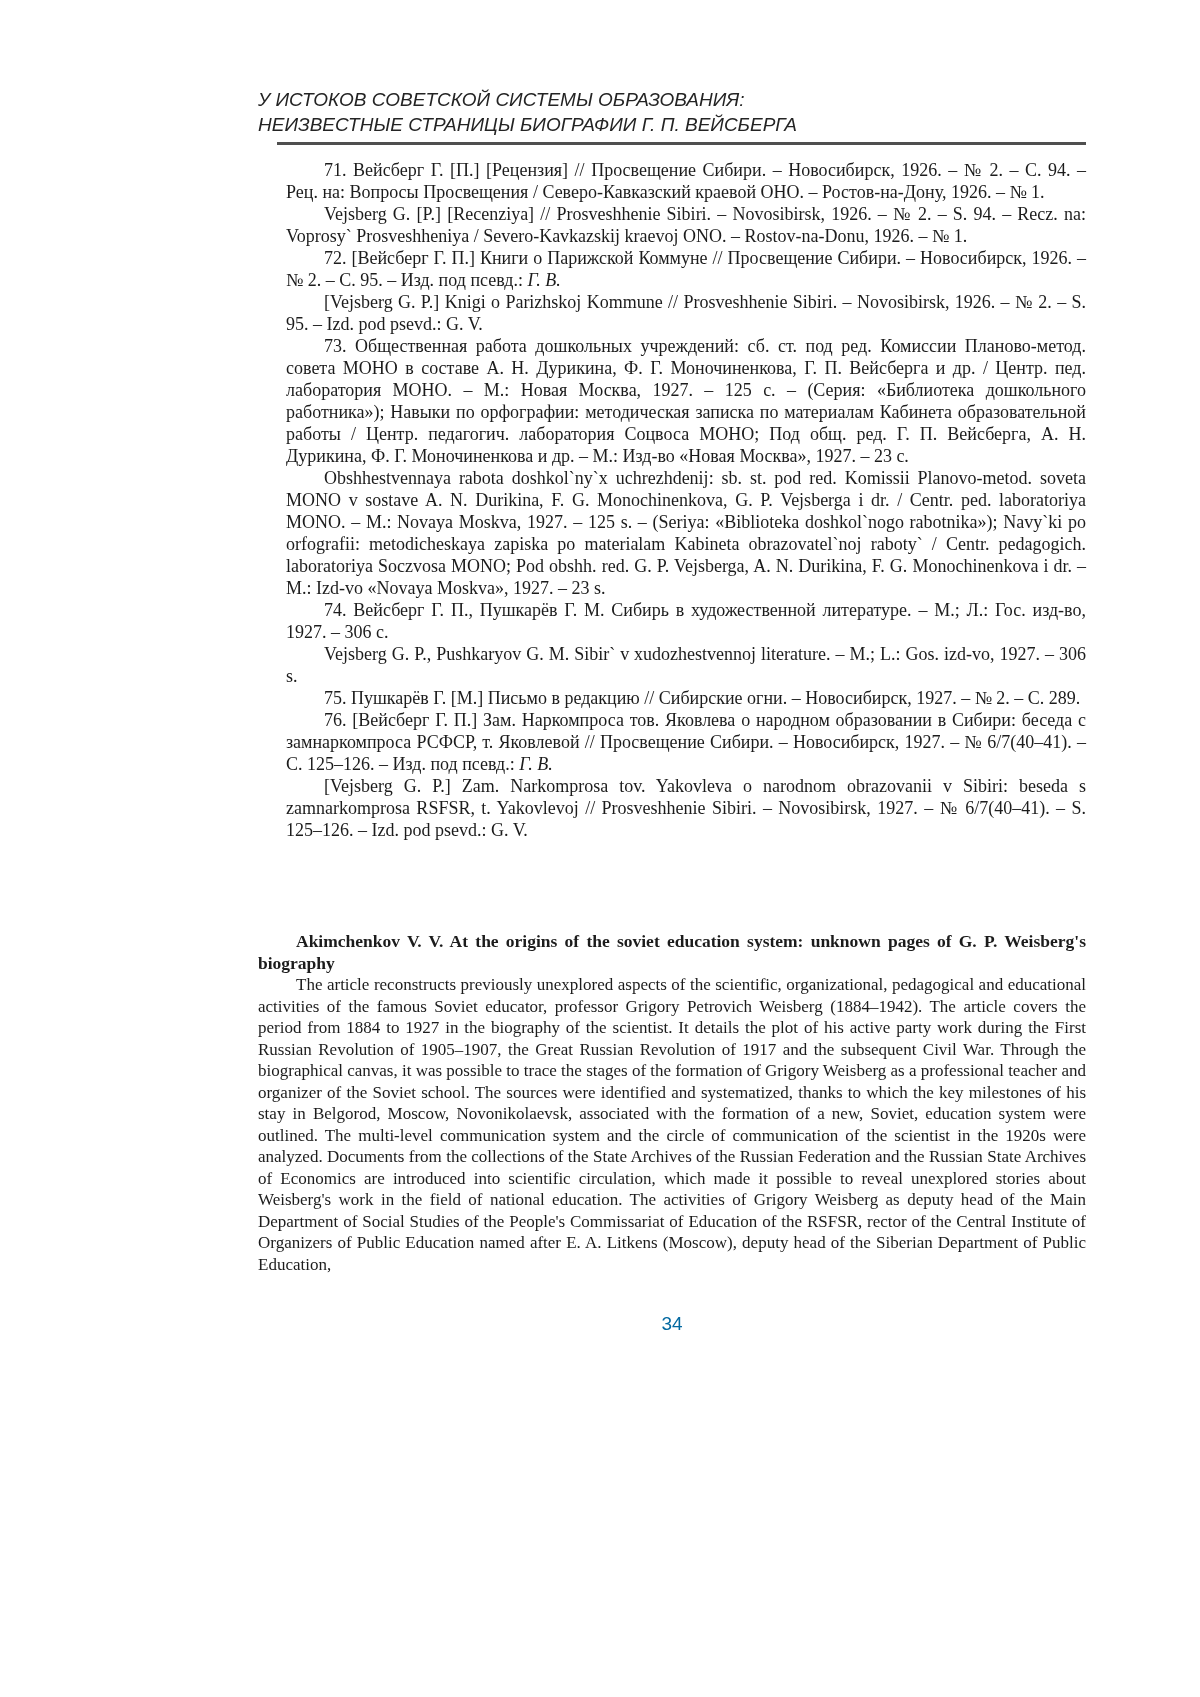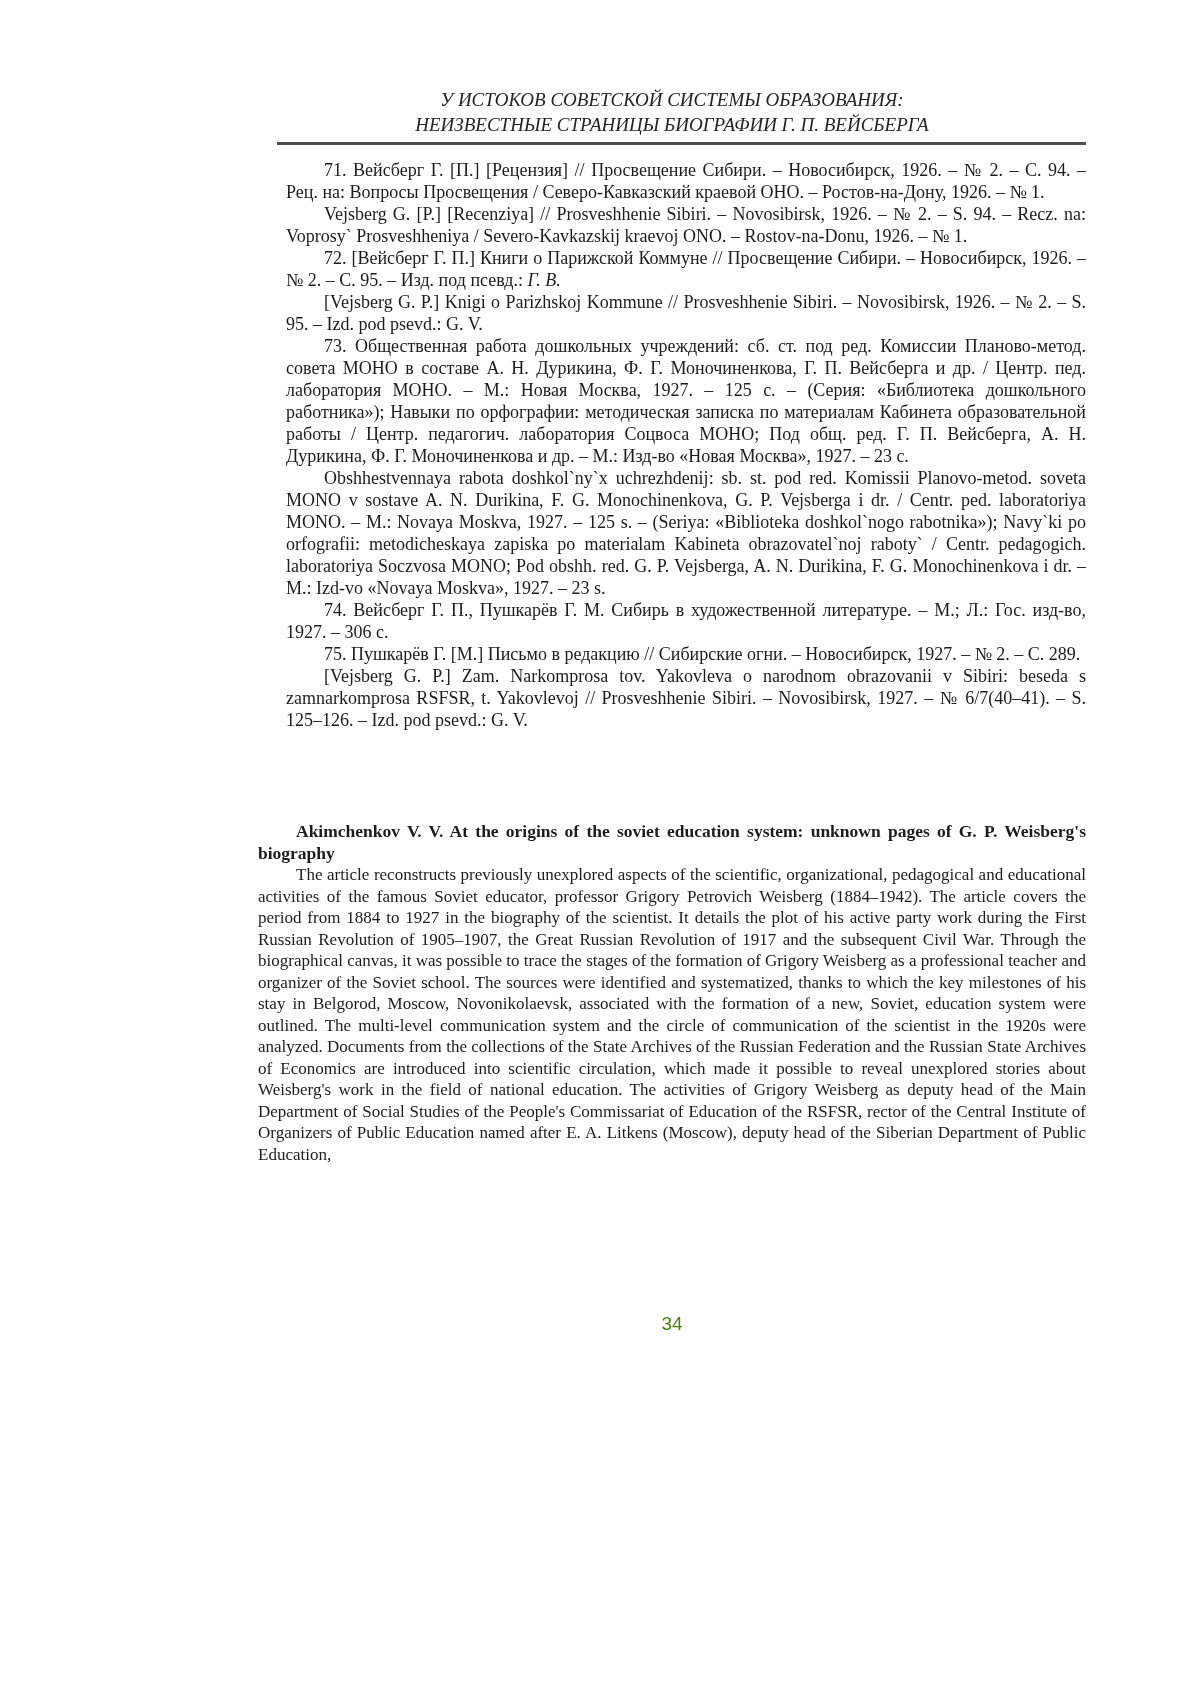--- a/index.html
+++ b/index.html
@@ -13,22 +13,22 @@
     color: #1c1c1c;
   }
   .content {
     position: absolute;
     left: 258px;
     top: 0;
     width: 828px;
   }
   .doc-header {
     padding-top: 87px;
-    text-align: center;
-    font-family: Liberation Serif, serif;
+    text-align: left;
+    font-family: Liberation Sans, sans-serif;
     font-style: italic;
     font-size: 19px;
     line-height: 25px;
     color: #242424;
   }
   .header-rule {
     margin: 5px 0 0 19px;
     width: 809px;
     height: 0;
     border-top: 3px solid #4f4f4f;
@@ -57,21 +57,21 @@
   }
   .abstract-body { text-indent: 38px; }
   .page-number {
     position: absolute;
     left: 258px;
     top: 1313px;
     width: 828px;
     text-align: center;
     font-family: "Liberation Sans", "DejaVu Sans", sans-serif;
     font-size: 19px;
-    color: #4d7c0f;
+    color: #0369a1;
   }
 </style>
 </head>
 <body>
 
 <div class="content">
 
   <header class="doc-header">
     <div>У ИСТОКОВ СОВЕТСКОЙ СИСТЕМЫ ОБРАЗОВАНИЯ:</div>
     <div>НЕИЗВЕСТНЫЕ СТРАНИЦЫ БИОГРАФИИ Г. П. ВЕЙСБЕРГА</div>
@@ -83,23 +83,25 @@
     <p class="bib-entry">71. Вейсберг Г. [П.] [Рецензия] // Просвещение Сибири. – Новосибирск, 1926. – № 2. – С. 94. – Рец. на: Вопросы Просвещения / Северо-Кавказский краевой ОНО. – Ростов-на-Дону, 1926. – № 1.</p>
     <p class="bib-entry">Vejsberg G. [P.] [Recenziya] // Prosveshhenie Sibiri. – Novosibirsk, 1926. – № 2. – S. 94. – Recz. na: Voprosy` Prosveshheniya / Severo-Kavkazskij kraevoj ONO. – Rostov-na-Donu, 1926. – № 1.</p>
 
     <p class="bib-entry"><span>72. [Вейсберг Г. П.] Книги о Парижской Коммуне // Просвещение Сибири. – Новосибирск, 1926. – № 2. – С. 95. – Изд. под псевд.: </span><span class="it">Г. В.</span></p>
     <p class="bib-entry">[Vejsberg G. P.] Knigi o Parizhskoj Kommune // Prosveshhenie Sibiri. – Novosibirsk, 1926. – № 2. – S. 95. – Izd. pod psevd.: G. V.</p>
 
     <p class="bib-entry">73. Общественная работа дошкольных учреждений: сб. ст. под ред. Комиссии Планово-метод. совета МОНО в составе А. Н. Дурикина, Ф. Г. Моночиненкова, Г. П. Вейсберга и др. / Центр. пед. лаборатория МОНО. – М.: Новая Москва, 1927. – 125 с. – (Серия: «Библиотека дошкольного работника»); Навыки по орфографии: методическая записка по материалам Кабинета образовательной работы / Центр. педагогич. лаборатория Соцвоса МОНО; Под общ. ред. Г. П. Вейсберга, А. Н. Дурикина, Ф. Г. Моночиненкова и др. – М.: Изд-во «Новая Москва», 1927. – 23 с.</p>
     <p class="bib-entry">Obshhestvennaya rabota doshkol`ny`x uchrezhdenij: sb. st. pod red. Komissii Planovo-metod. soveta MONO v sostave A. N. Durikina, F. G. Monochinenkova, G. P. Vejsberga i dr. / Centr. ped. laboratoriya MONO. – M.: Novaya Moskva, 1927. – 125 s. – (Seriya: «Biblioteka doshkol`nogo rabotnika»); Navy`ki po orfografii: metodicheskaya zapiska po materialam Kabineta obrazovatel`noj raboty` / Centr. pedagogich. laboratoriya Soczvosa MONO; Pod obshh. red. G. P. Vejsberga, A. N. Durikina, F. G. Monochinenkova i dr. – M.: Izd-vo «Novaya Moskva», 1927. – 23 s.</p>
 
     <p class="bib-entry">74. Вейсберг Г. П., Пушкарёв Г. М. Сибирь в художественной литературе. – М.; Л.: Гос. изд-во, 1927. – 306 с.</p>
+    <p class="bib-entry">Vejsberg G. P., Pushkaryov G. M. Sibir` v xudozhestvennoj literature. – M.; L.: Gos. izd-vo, 1927. – 306 s.</p>
 
     <p class="bib-entry">75. Пушкарёв Г. [М.] Письмо в редакцию // Сибирские огни. – Новосибирск, 1927. – № 2. – С. 289.</p>
 
+    <p class="bib-entry"><span>76. [Вейсберг Г. П.] Зам. Наркомпроса тов. Яковлева о народном образовании в Сибири: беседа с замнаркомпроса РСФСР, т. Яковлевой // Просвещение Сибири. – Новосибирск, 1927. – № 6/7(40–41). – С. 125–126. – Изд. под псевд.: </span><span class="it">Г. В.</span></p>
     <p class="bib-entry">[Vejsberg G. P.] Zam. Narkomprosa tov. Yakovleva o narodnom obrazovanii v Sibiri: beseda s zamnarkomprosa RSFSR, t. Yakovlevoj // Prosveshhenie Sibiri. – Novosibirsk, 1927. – № 6/7(40–41). – S. 125–126. – Izd. pod psevd.: G. V.</p>
 
   </section>
 
   <section class="abstract" lang="en">
     <p class="abstract-heading">Akimchenkov V. V. At the origins of the soviet education system: unknown pages of G. P. Weisberg's biography</p>
     <p class="abstract-body">The article reconstructs previously unexplored aspects of the scientific, organizational, pedagogical and educational activities of the famous Soviet educator, professor Grigory Petrovich Weisberg (1884–1942). The article covers the period from 1884 to 1927 in the biography of the scientist. It details the plot of his active party work during the First Russian Revolution of 1905–1907, the Great Russian Revolution of 1917 and the subsequent Civil War. Through the biographical canvas, it was possible to trace the stages of the formation of Grigory Weisberg as a professional teacher and organizer of the Soviet school. The sources were identified and systematized, thanks to which the key milestones of his stay in Belgorod, Moscow, Novonikolaevsk, associated with the formation of a new, Soviet, education system were outlined. The multi-level communication system and the circle of communication of the scientist in the 1920s were analyzed. Documents from the collections of the State Archives of the Russian Federation and the Russian State Archives of Economics are introduced into scientific circulation, which made it possible to reveal unexplored stories about Weisberg's work in the field of national education. The activities of Grigory Weisberg as deputy head of the Main Department of Social Studies of the People's Commissariat of Education of the RSFSR, rector of the Central Institute of Organizers of Public Education named after E. A. Litkens (Moscow), deputy head of the Siberian Department of Public Education,</p>
   </section>
 
 </div>

